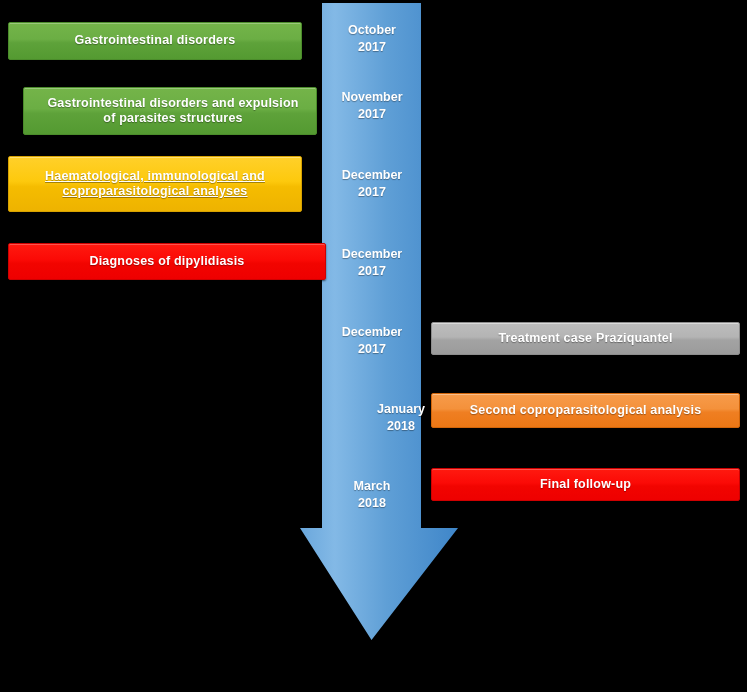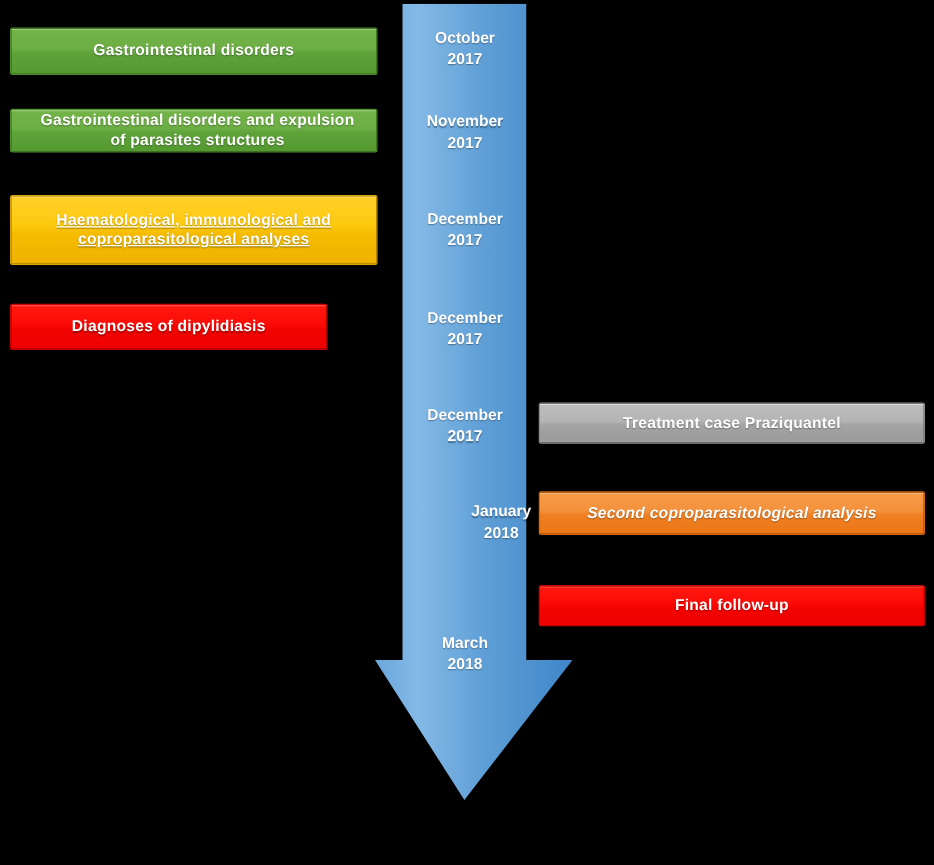--- a/index.html
+++ b/index.html
@@ -56,21 +56,20 @@
     background: linear-gradient(to bottom, #bdbdbd 0%, #b4b4b4 45%, #a3a3a3 55%, #9b9b9b 100%);
     border: 1px solid #8d8d8d;
     box-shadow: inset 0 1px 0 rgba(255,255,255,0.45), 0 1px 2px rgba(0,0,0,0.6);
     font-size: 12.5px;
   }
   .box-orange {
     background: linear-gradient(to bottom, #f79b4a 0%, #f4913b 45%, #ef7f22 55%, #ec7715 100%);
     border: 1px solid #d1650a;
     box-shadow: inset 0 1px 0 rgba(255,255,255,0.35), 0 1px 2px rgba(0,0,0,0.6);
     font-size: 12.5px;
-    font-style: italic;
   }
 
   
   #timeline-arrow {
     position: absolute;
     left: 298px;
     top: 3px;
     width: 162px;
     height: 638px;
   }
@@ -122,32 +121,32 @@
     <div>2017</div>
   </div>
   <div class="date-label" style="top:324px;">
     <div>December</div>
     <div>2017</div>
   </div>
   <div class="date-label" style="top:401px;margin-left:29px;">
     <div>January</div>
     <div>2018</div>
   </div>
-  <div class="date-label" style="top:478px;margin-top:28px;">
+  <div class="date-label" style="top:478px;">
     <div>March</div>
     <div>2018</div>
   </div>
 
   <div class="event-box box-green" style="left:8px; top:22px; width:294px; height:38px;">Gastrointestinal disorders</div>
 
-  <div class="event-box box-green" style="left:8px; top:87px; width:294px; height:35px;padding-left:16px;">Gastrointestinal disorders and expulsion of parasites structures</div>
+  <div class="event-box box-green" style="left:23px; top:87px; width:294px; height:48px;padding-left:16px;">Gastrointestinal disorders and expulsion of parasites structures</div>
 
   <div class="event-box box-yellow" style="left:8px; top:156px; width:294px; height:56px;text-decoration:underline;">Haematological, immunological and coproparasitological analyses</div>
 
-  <div class="event-box box-red" style="left:8px; top:243px; width:254px; height:37px;">Diagnoses of dipylidiasis</div>
+  <div class="event-box box-red" style="left:8px; top:243px; width:318px; height:37px;">Diagnoses of dipylidiasis</div>
 
   <div class="event-box box-gray" style="left:431px; top:322px; width:309px; height:33px;">Treatment case Praziquantel</div>
 
   <div class="event-box box-orange" style="left:431px; top:393px; width:309px; height:35px;">Second coproparasitological analysis</div>
 
   <div class="event-box box-red" style="left:431px; top:468px; width:309px; height:33px;">Final follow-up</div>
 
 
 </div>
 

